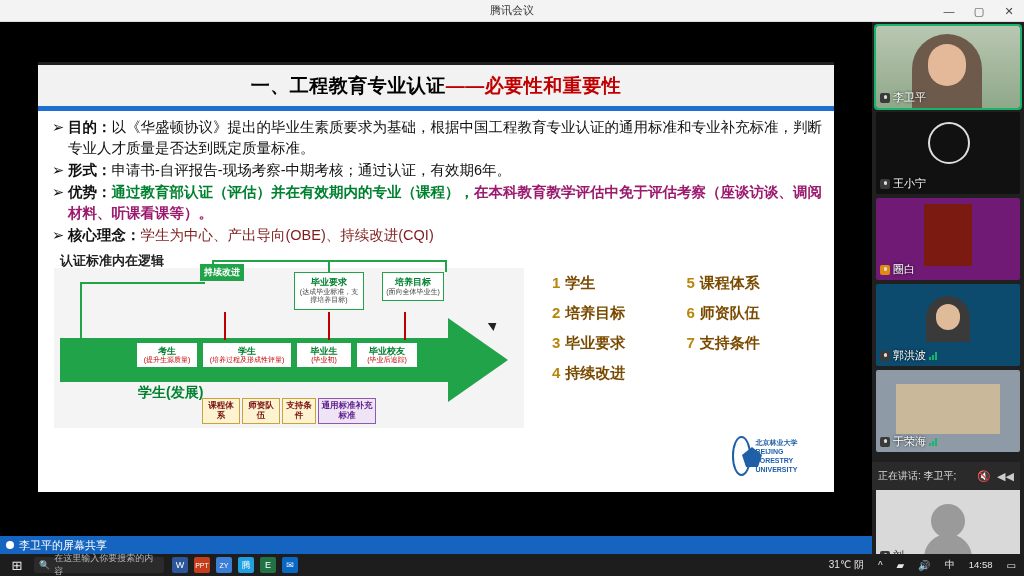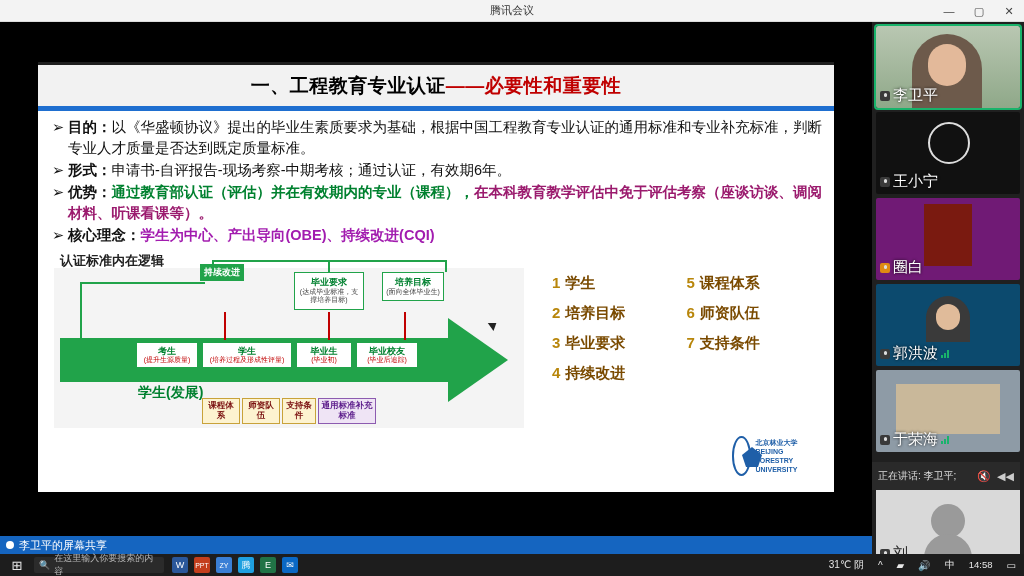--- a/index.html
+++ b/index.html
@@ -25,21 +25,21 @@
   .h1 .red { color:#c00000; }
   .blue-bar { height:5px; background:#1f6fd0; }
 
   .body { padding:6px 12px 0 14px; }
   .line { display:flex; font-size:14.5px; line-height:1.45; color:#111; margin-bottom:1px; }
   .bullet { width:16px; flex:0 0 16px; color:#111; font-weight:bold; }
   .ltxt { flex:1; }
   .b { font-weight:bold; }
   .green { color:#00812f; font-weight:bold; }
   .purple { color:#9b1b6e; font-weight:bold; }
-  .red2 { color:#a21caf; font-weight:bold; }
+  .red2 { color:#7f1d1d; font-weight:normal; }
 
   
   .diagram { position:relative; margin-top:4px; height:178px; }
   .diag-label { position:absolute; left:8px; top:2px; font-size:13px; color:#222; font-weight:bold; }
   .diag-canvas { position:absolute; left:2px; top:18px; width:470px; height:160px;
     background:#f4f4f4; }
   .arrow-body { position:absolute; left:8px; top:88px; width:390px; height:44px; background:#21a34a; }
   .arrow-head { position:absolute; left:396px; top:68px; width:0; height:0;
     border-top:42px solid transparent; border-bottom:42px solid transparent; border-left:60px solid #21a34a; }
   .node { position:absolute; background:#fff; border:1.5px solid #21a34a; text-align:center;
@@ -80,21 +80,21 @@
   .sharebar { position:absolute; left:0; top:536px; width:872px; height:18px; background:#1565c0;
     display:flex; align-items:center; color:#fff; font-size:11px; padding-left:6px; }
   .sharebar .dot { width:8px; height:8px; background:#fff; border-radius:50%; margin-right:5px; }
 
   
   .panel { position:absolute; left:872px; top:22px; width:152px; height:532px; background:#202020; }
   .tile { position:relative; width:144px; height:82px; margin:4px auto 0; background:#2b2b2b;
     border-radius:2px; overflow:hidden; }
   .tile.active { outline:2px solid #19b36b; }
   .tile .name { position:absolute; left:4px; bottom:3px; display:flex; align-items:center;
-    gap:3px; font-size:15px; color:#fff; text-shadow:0 0 3px #000; }
+    gap:3px; font-size:11px; color:#fff; text-shadow:0 0 3px #000; }
   .mic { width:10px; height:10px; border-radius:2px; background:#3a3a3a; display:inline-block;
     position:relative; }
   .mic:after { content:""; position:absolute; left:3.5px; top:2px; width:3px; height:4px;
     background:#ddd; border-radius:2px; }
   .mic.amber { background:#e08a12; }
   .bars { display:inline-flex; align-items:flex-end; gap:1px; height:8px; }
   .bars i { width:2px; background:#19b36b; display:block; }
 
   .speakbar { position:absolute; left:872px; top:462px; width:148px; height:28px; background:#2a2a2a;
     display:flex; align-items:center; color:#ddd; font-size:10px; padding:0 6px; gap:4px; }

